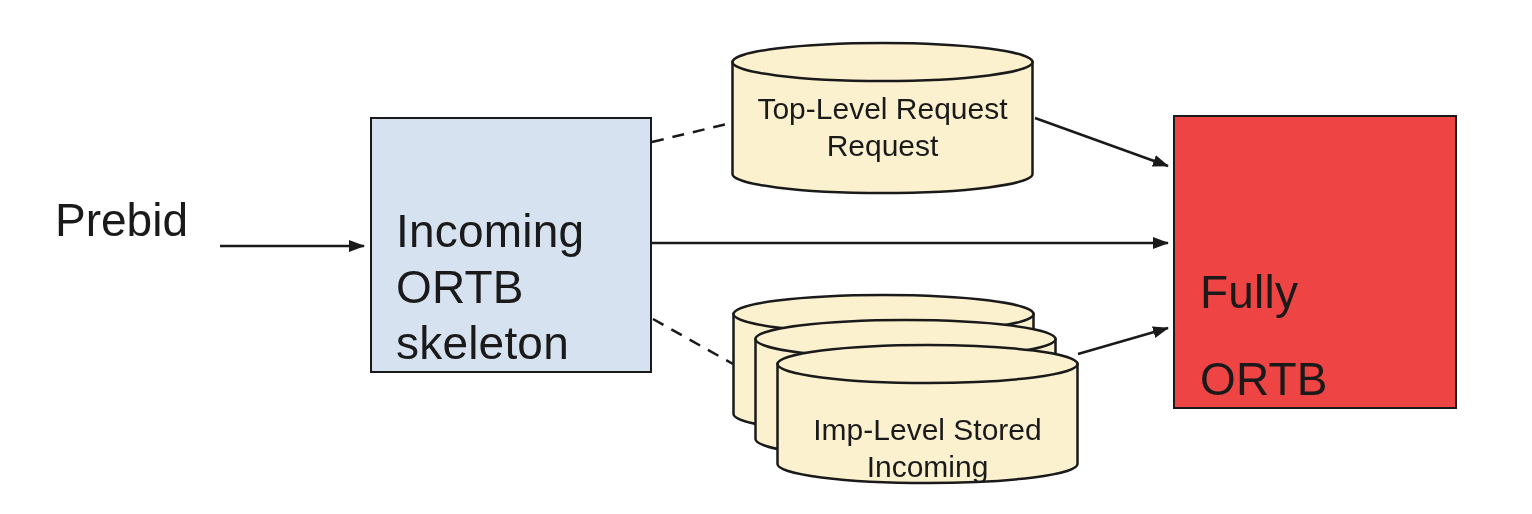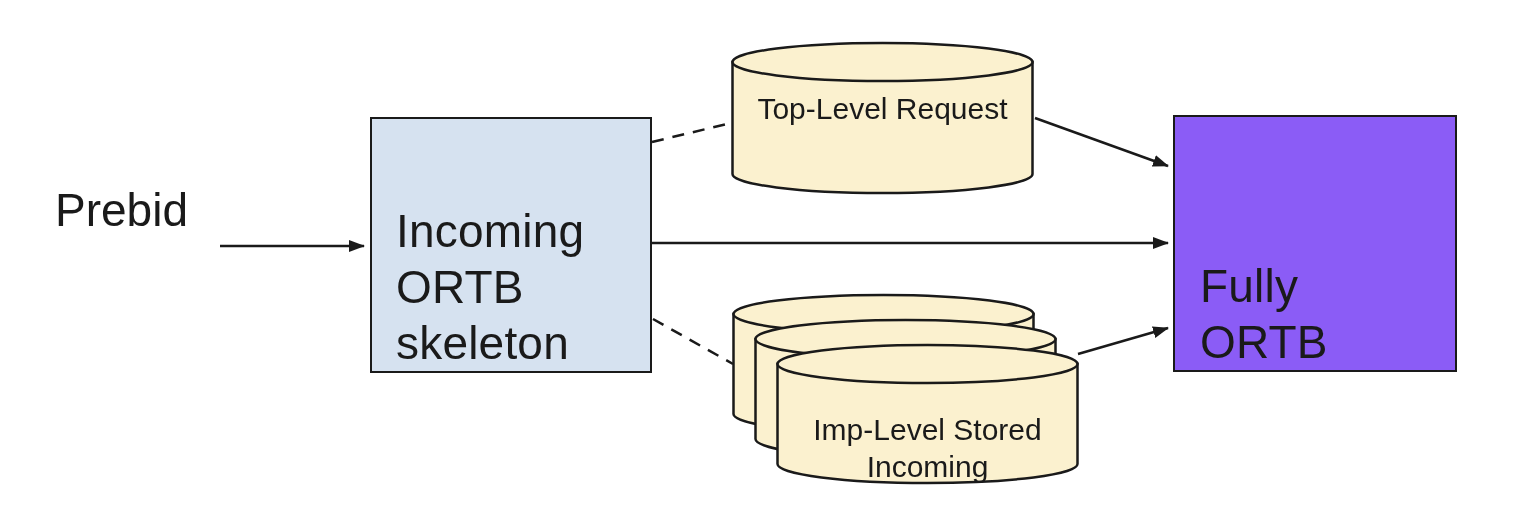--- a/index.html
+++ b/index.html
@@ -39,28 +39,29 @@
     top: 117px;
     width: 282px;
     height: 256px;
     background: #d6e2f0;
     padding-left: 24px;
   }
   .box-fully {
     left: 1173px;
     top: 115px;
     width: 284px;
-    height: 257px;
-    background: #8b5cf6;
+    height: 294px;
+    background: #ef4444;
     padding-left: 25px;
+    gap: 31px;
   }
   .side-label {
     position: absolute;
     left: 55px;
-    top: 182px;
+    top: 192px;
     font-size: 46px;
     line-height: 56px;
   }
   .cyl-label {
     position: absolute;
     width: 301px;
     text-align: center;
     font-size: 30px;
     line-height: 37px;
   }
@@ -130,20 +131,21 @@
     <span class="line-txt">skeleton</span>
   </div>
 
   <div class="node-box box-fully">
     <span class="line-txt">Fully</span>
     <span class="line-txt">ORTB</span>
   </div>
 
   <div class="cyl-label cyl-label-top">
     <span class="line-txt">Top-Level Request</span>
+    <span class="line-txt">Request</span>
   </div>
 
   <div class="cyl-label cyl-label-imp">
     <span class="line-txt">Imp-Level Stored</span>
     <span class="line-txt">Incoming</span>
   </div>
 
 </div>
 
 </body></html>

